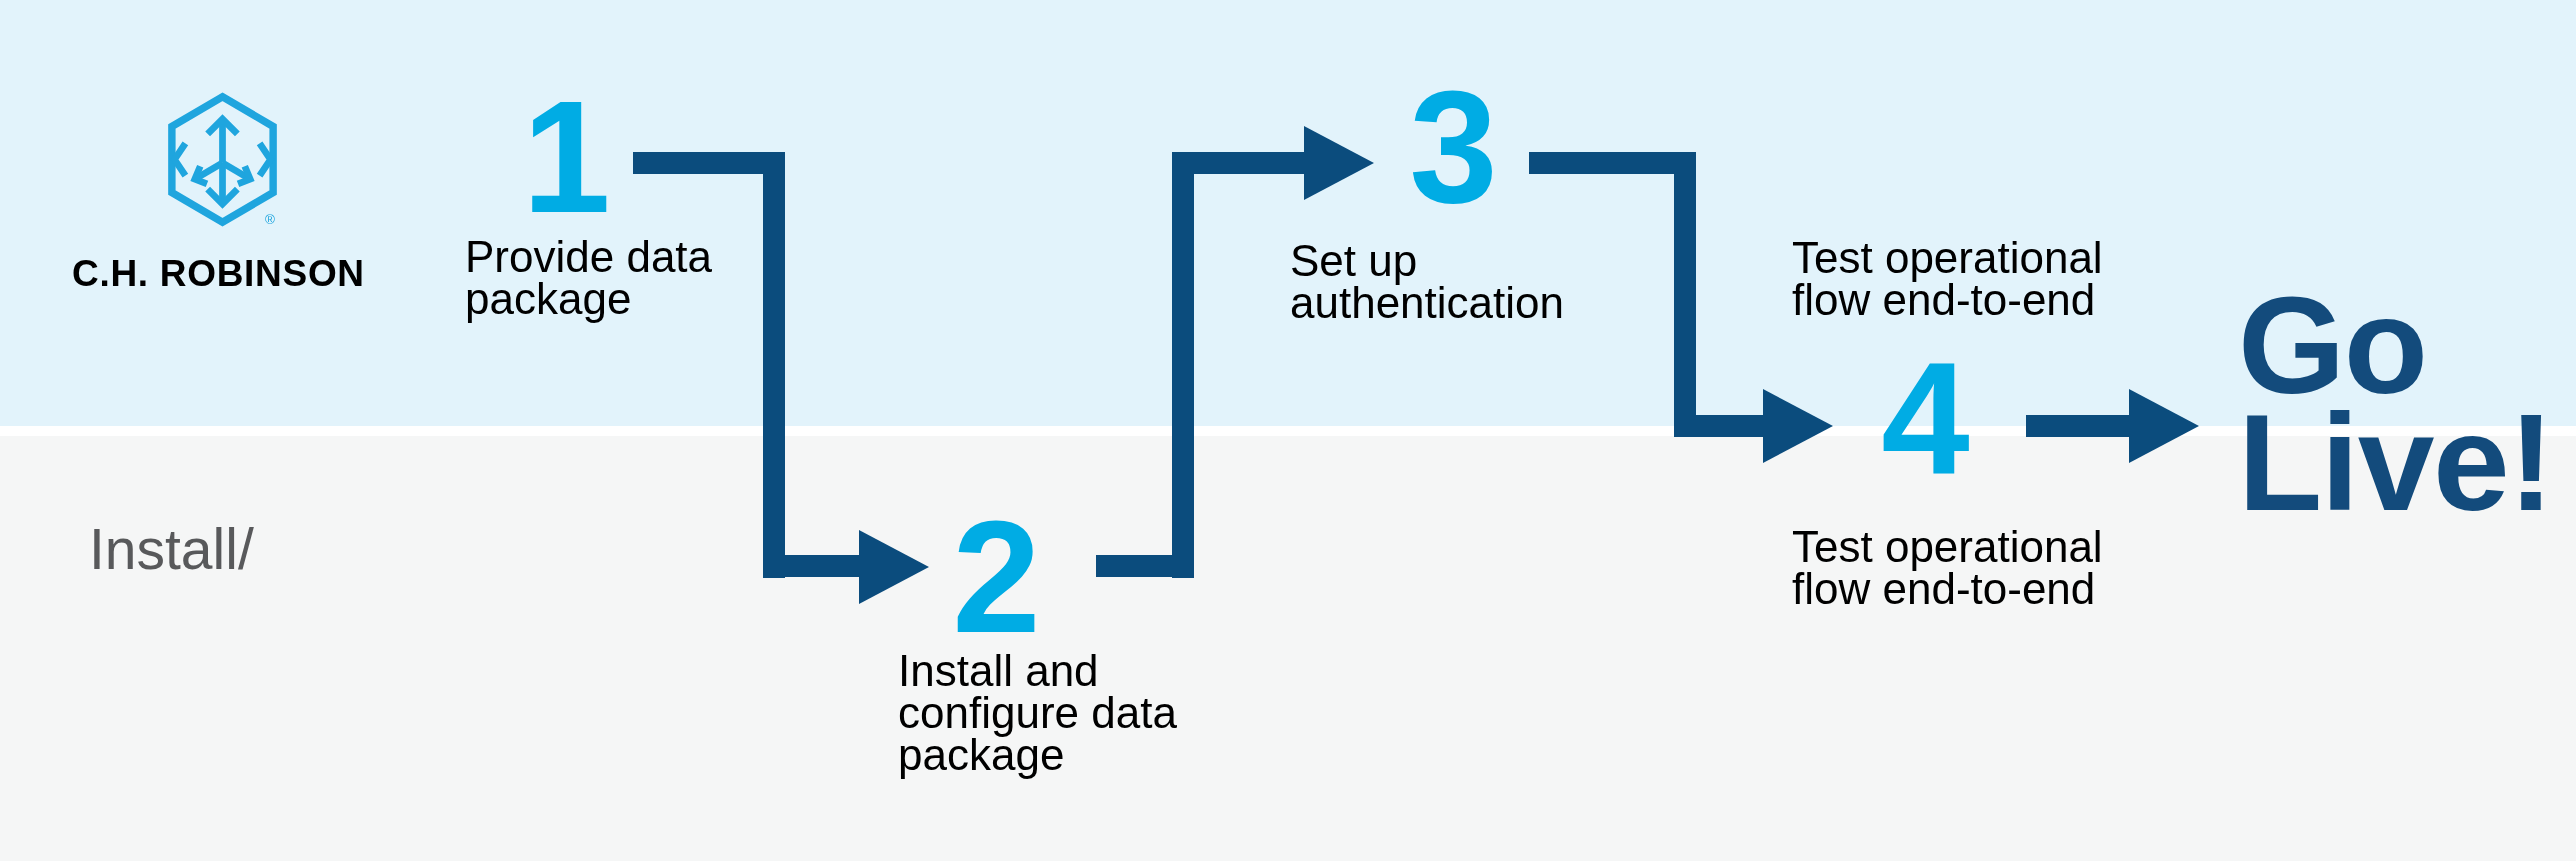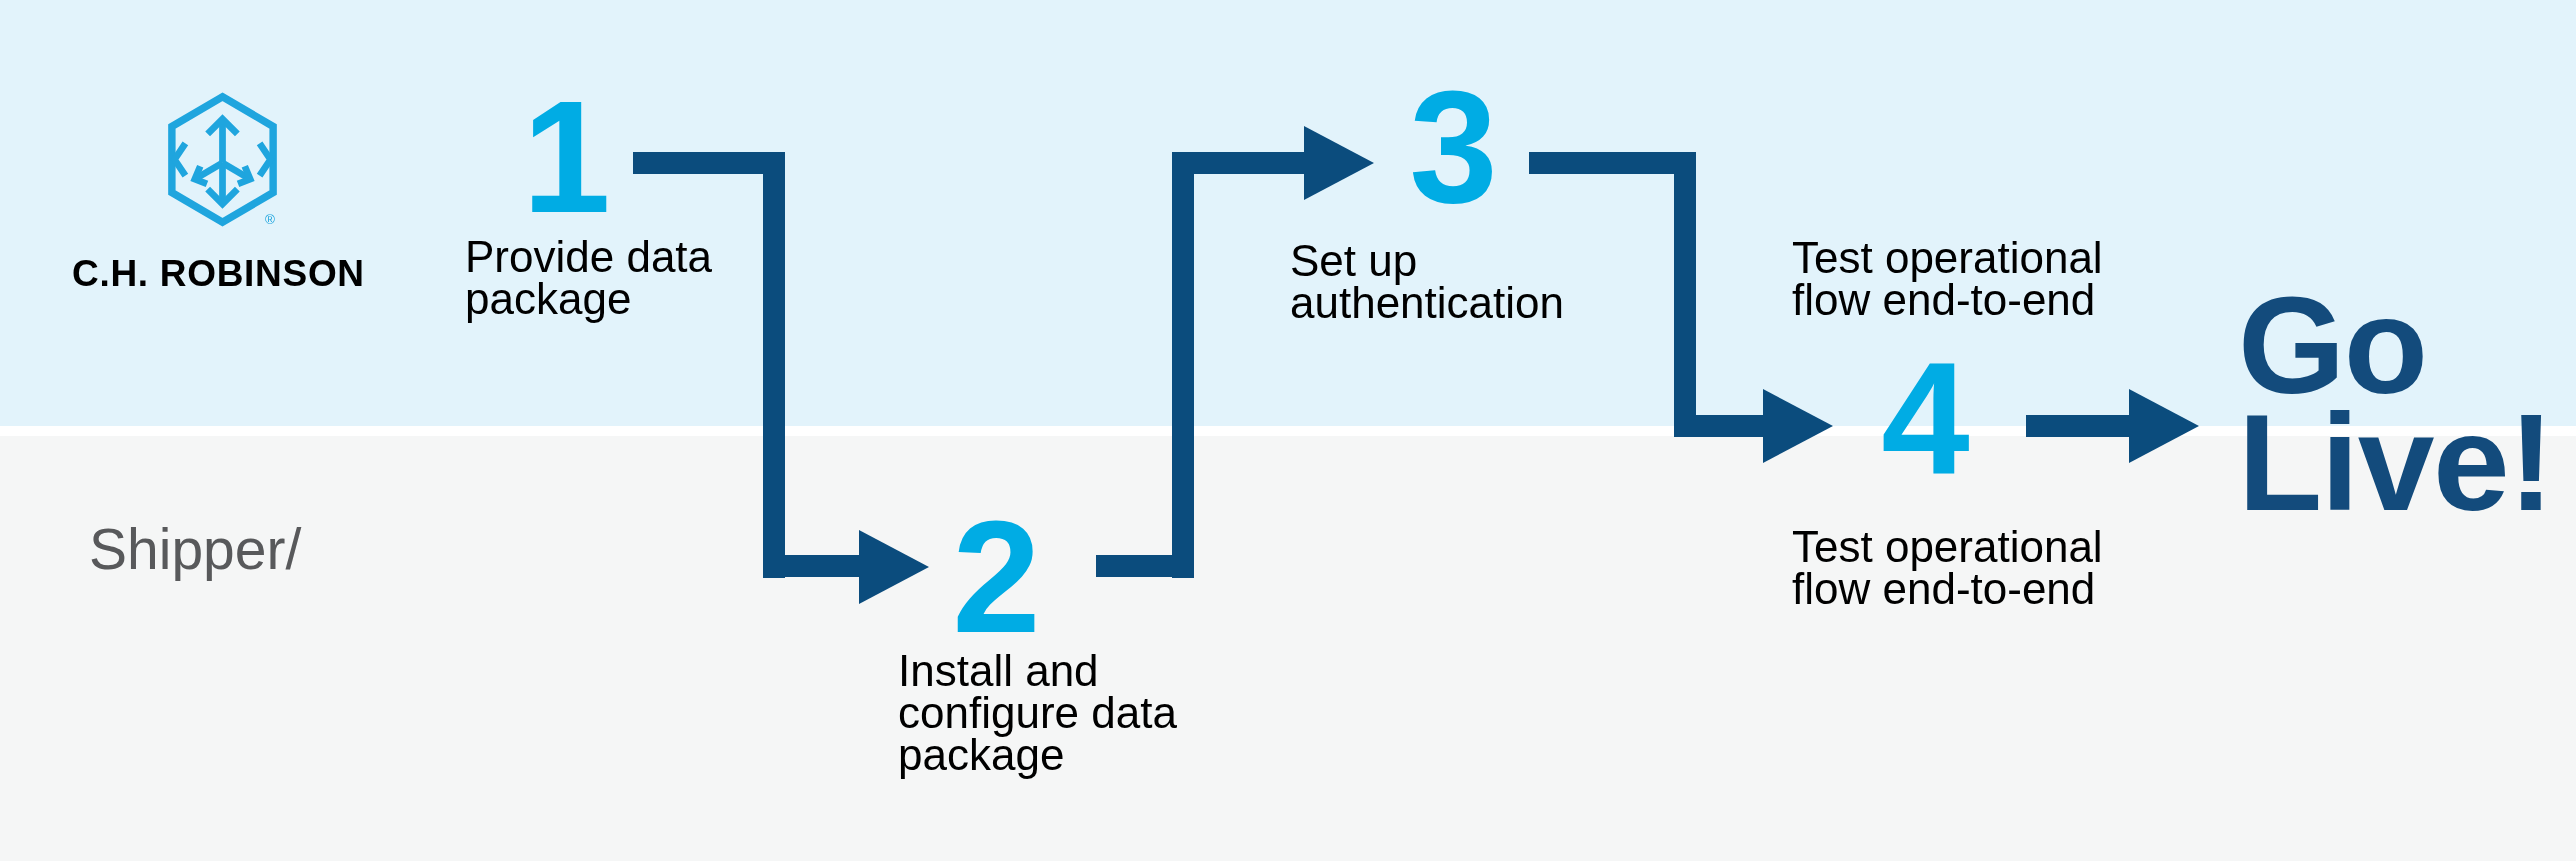--- a/index.html
+++ b/index.html
@@ -153,15 +153,15 @@
   <div class="seg" style="left:2026px;top:415px;width:107px;height:22px;"></div>
   <div class="tri" style="left:2129px;top:389px;"></div>
 </div>
 
 <div class="abs go-live">
   <span>Go</span>
   <span>Live!</span>
 </div>
 
 <div class="abs lane-label">
-  <span>Shipper/</span>
+  <span>Install/</span>
 </div>
 
 
 </body></html>

